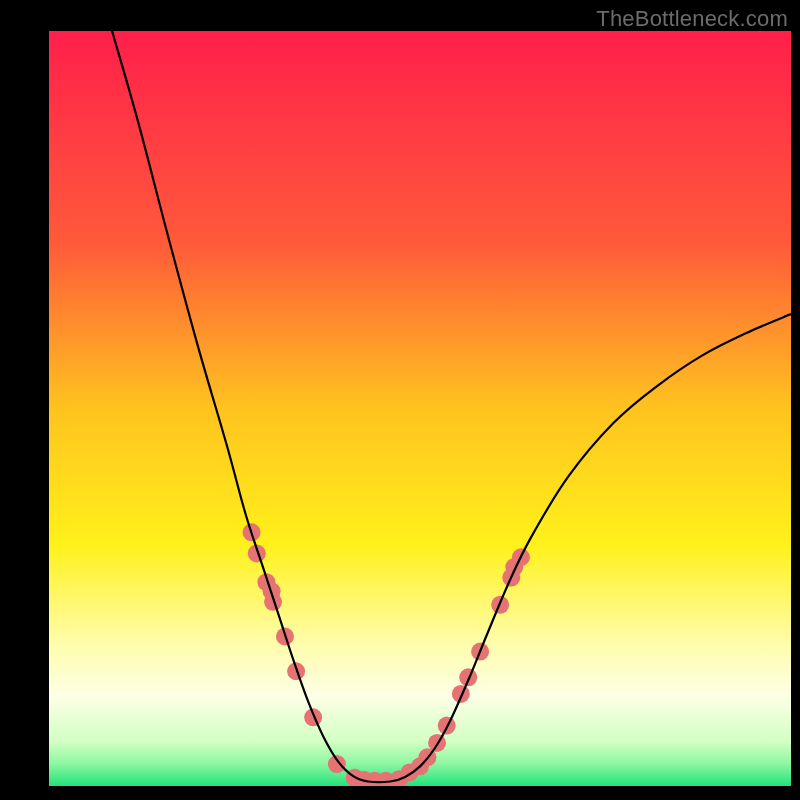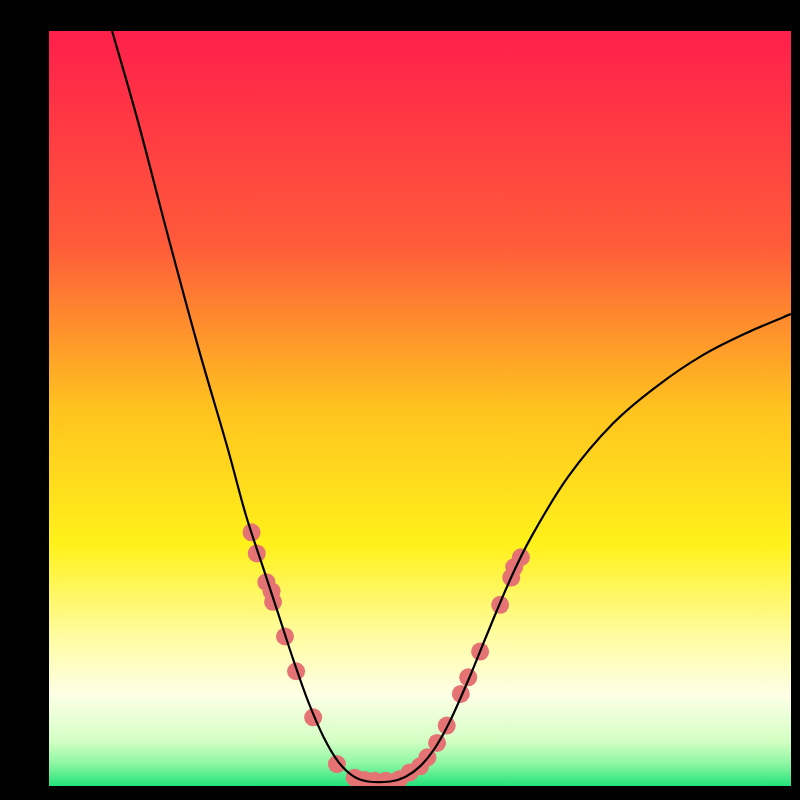--- a/index.html
+++ b/index.html
@@ -31,20 +31,21 @@
     position: absolute;
     left: 0;
     top: 0;
     display: block;
   }
 </style>
 </head>
 <body>
 
 <div class="stage">
+  <div class="watermark">TheBottleneck.com</div>
 
   <svg id="chart-svg" width="800" height="800" viewBox="0 0 800 800">
     <defs>
       <linearGradient id="heat" x1="0" y1="0" x2="0" y2="1">
           <stop offset="0%" stop-color="#ff1f4b"></stop>
           <stop offset="28.000000000000004%" stop-color="#ff5a3a"></stop>
           <stop offset="50%" stop-color="#ffc31f"></stop>
           <stop offset="68%" stop-color="#fff11a"></stop>
           <stop offset="80%" stop-color="#fffca0"></stop>
           <stop offset="88%" stop-color="#fdffe6"></stop>

